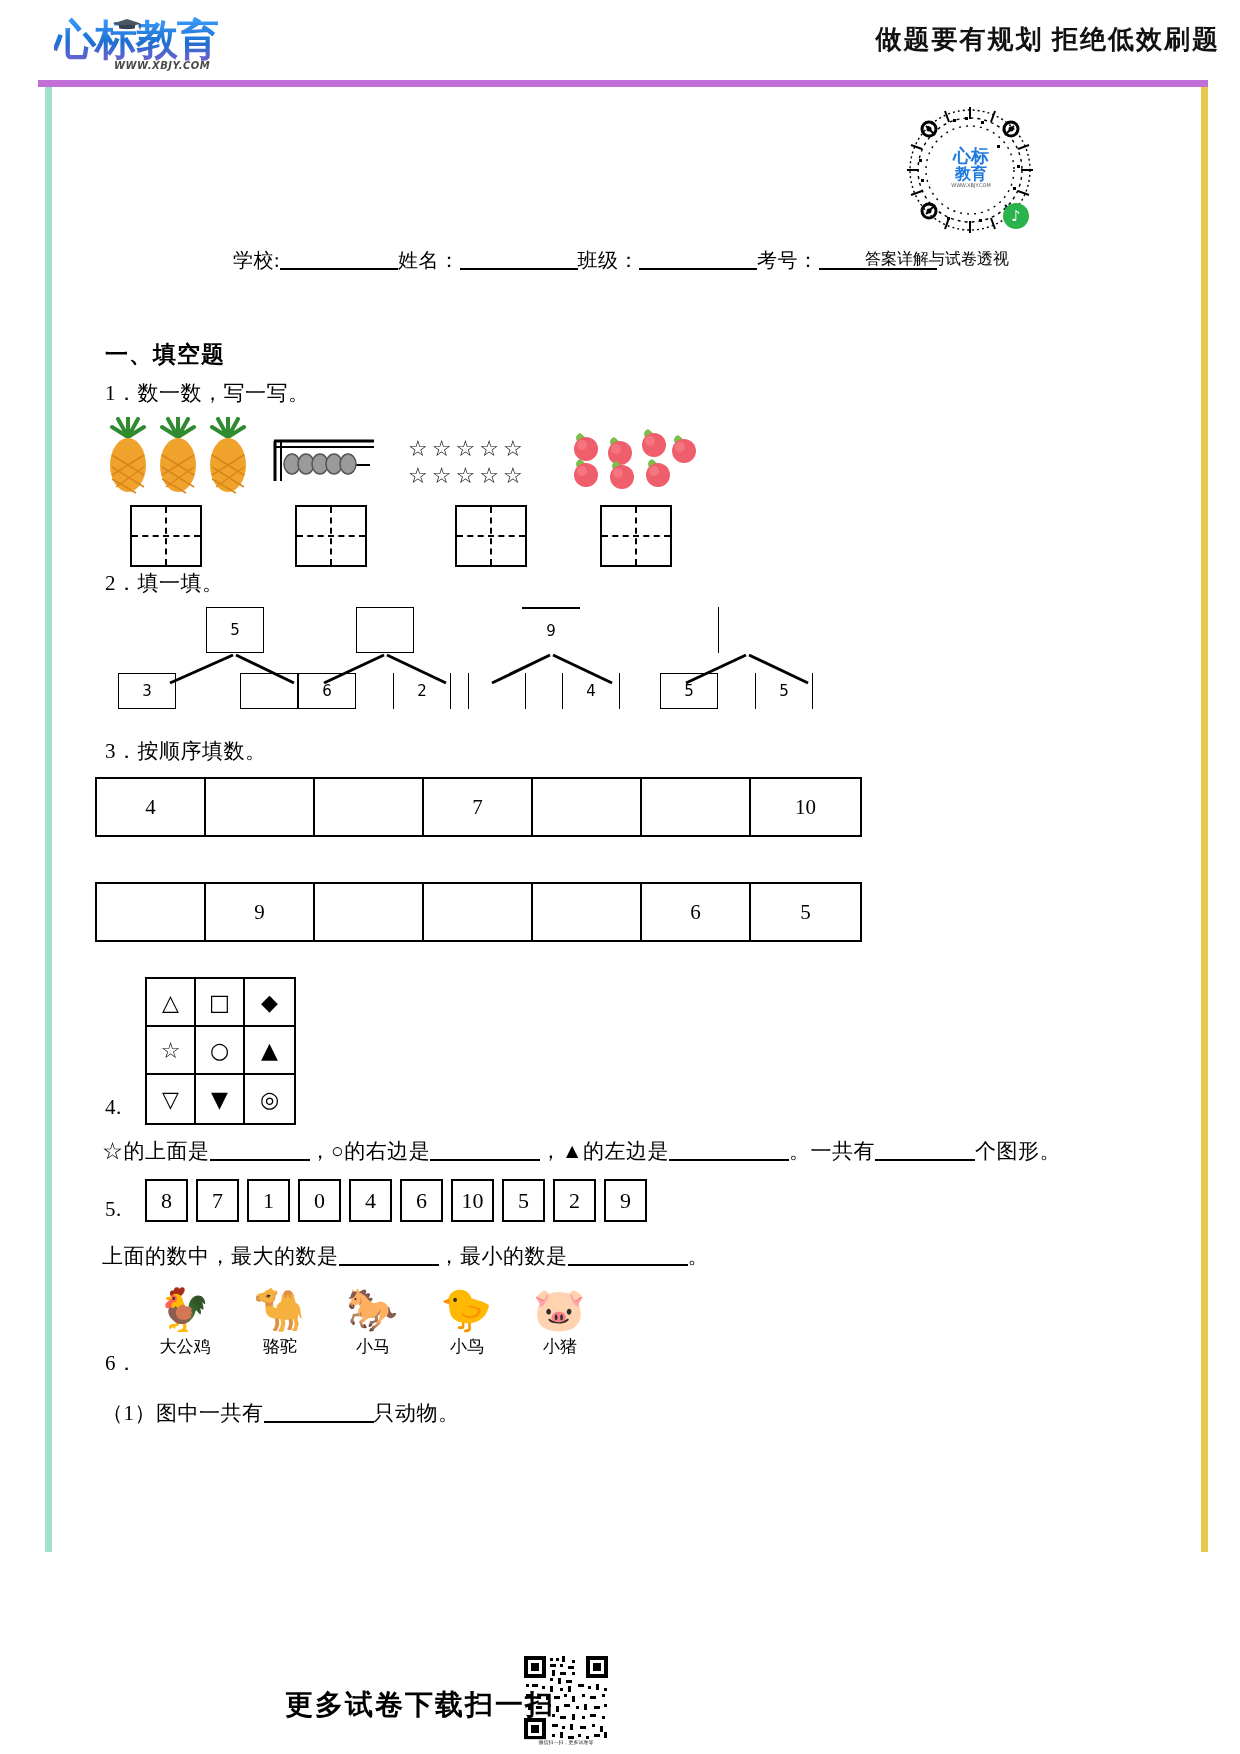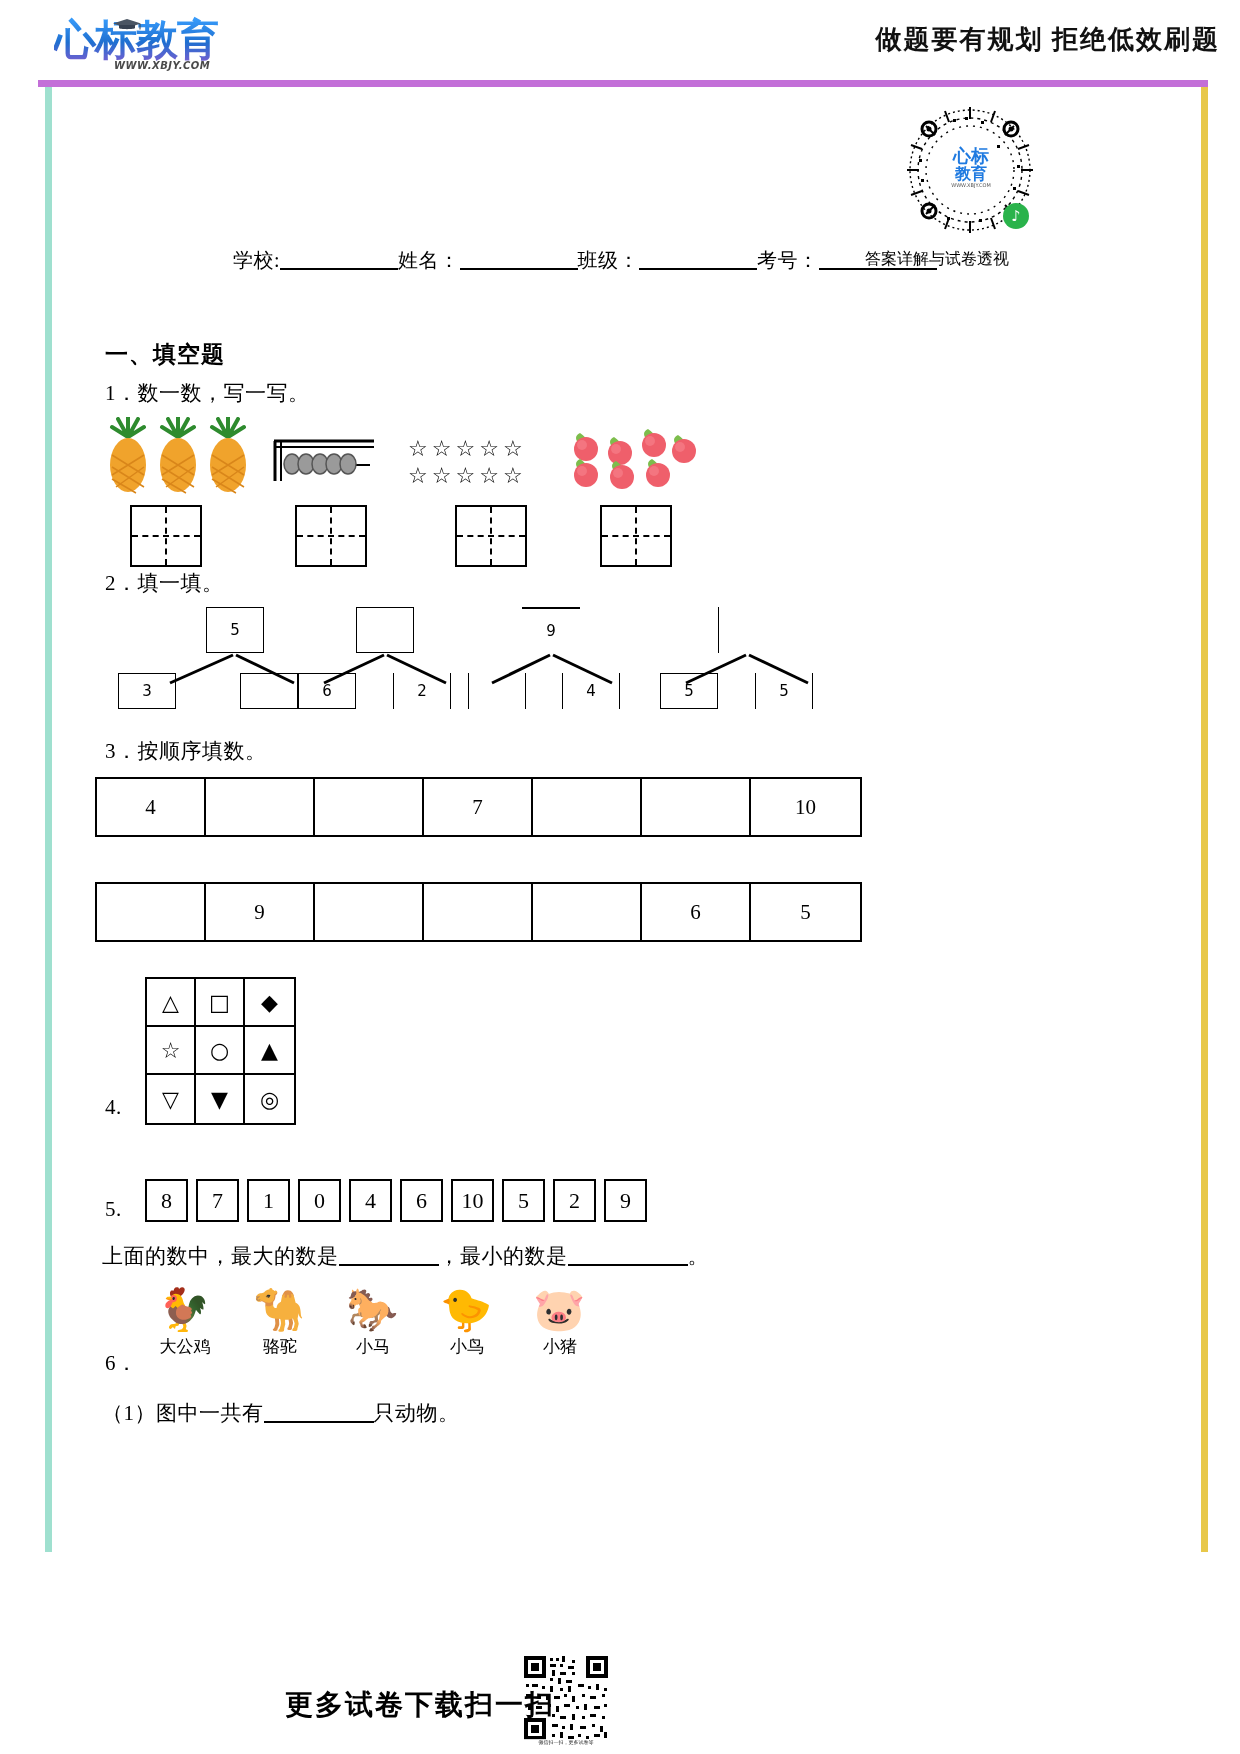--- a/index.html
+++ b/index.html
@@ -480,20 +480,23 @@
     <div>◆</div>
     <div>☆</div>
     <div>○</div>
     <div>▲</div>
     <div>▽</div>
     <div>▼</div>
     <div>◎</div>
   </div>
   <div class="q-text" style="left:45px; top:1008px;">4.</div>
 
+  <div class="q-text" style="left:42px; top:1050px;">
+    <span>☆的上面是</span><span class="blank-u" style="width:100px;"></span><span>，○的右边是</span><span class="blank-u" style="width:110px;"></span><span>，▲的左边是</span><span class="blank-u" style="width:120px;"></span><span>。一共有</span><span class="blank-u" style="width:100px;"></span><span>个图形。</span>
+  </div>
 
   <div class="numcards" style="left:85px; top:1092px;">
     <div class="nc">8</div>
     <div class="nc">7</div>
     <div class="nc">1</div>
     <div class="nc">0</div>
     <div class="nc">4</div>
     <div class="nc">6</div>
     <div class="nc">10</div>
     <div class="nc">5</div>

